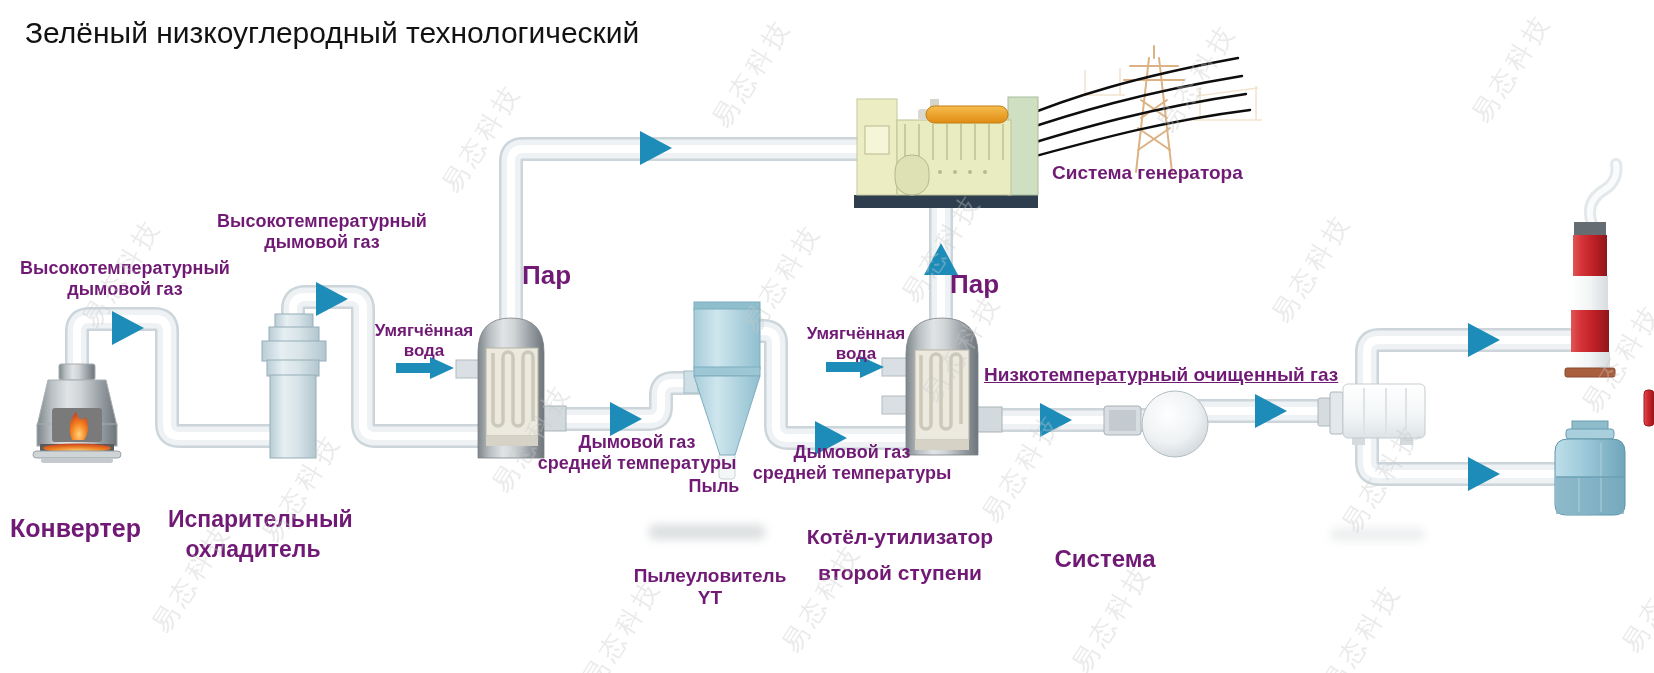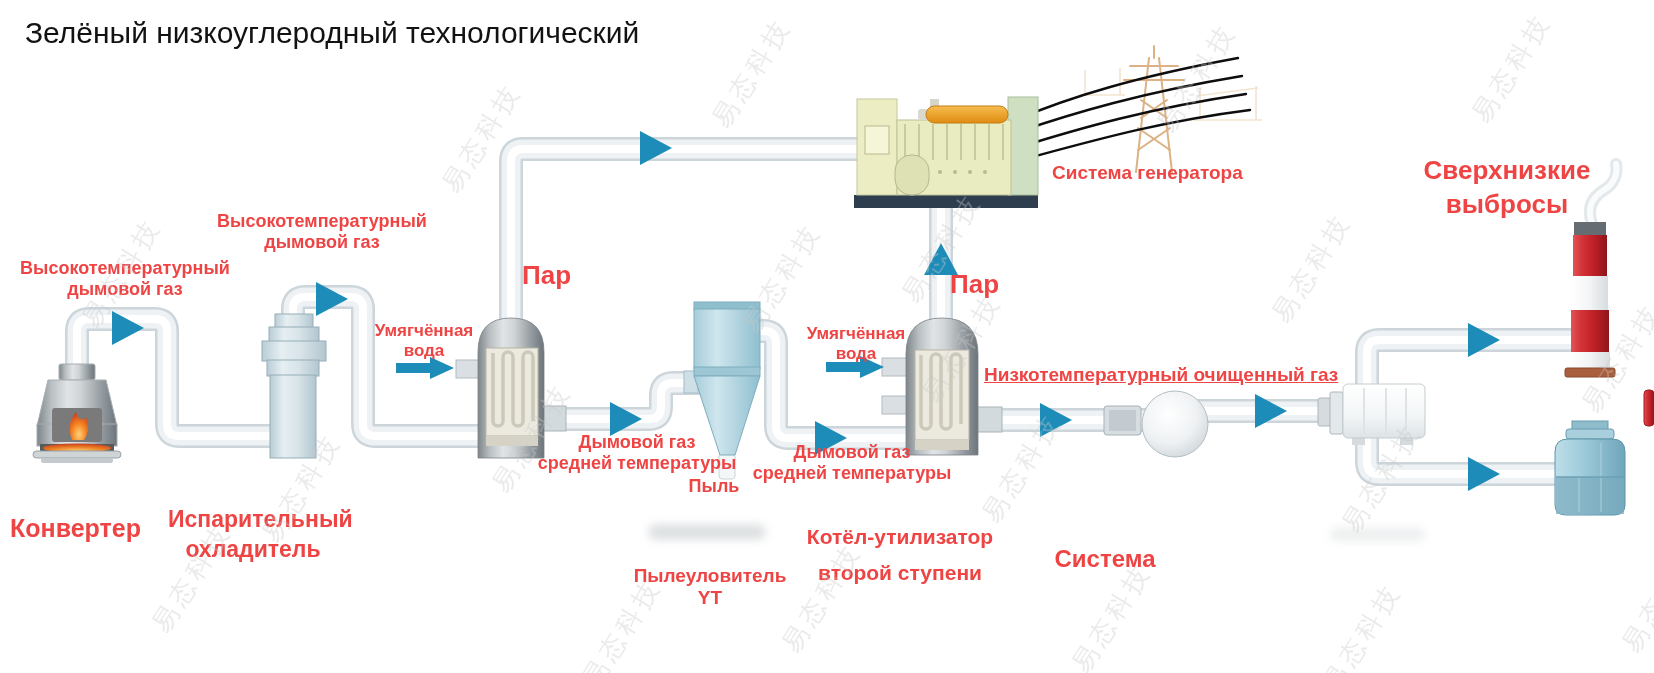--- a/index.html
+++ b/index.html
@@ -10,21 +10,21 @@
   .po{fill:none;stroke:#ccd5da;stroke-width:24;stroke-linecap:round;stroke-linejoin:round;}
   .pm{fill:none;stroke:#eef2f4;stroke-width:19;stroke-linecap:round;stroke-linejoin:round;}
   .ph{fill:none;stroke:#ffffff;stroke-width:8;stroke-linecap:round;stroke-linejoin:round;opacity:.95;}
   .arrow{fill:var(--flow-arrow,#1e8cb8);}
   .cable{fill:none;stroke:#0d0d0d;stroke-width:2.4;stroke-linecap:round;}
   .tower{fill:none;stroke:var(--tower-tan,#dcb183);stroke-width:2;stroke-linecap:round;}
   .tower2{fill:none;stroke:#e8cda8;stroke-width:1.6;opacity:.55;}
   .coil{fill:none;stroke:#c9c5b6;stroke-width:3.5;opacity:.9;}
   
   .labels{position:absolute;inset:0;z-index:5;}
-  .lbl{position:absolute;color:#ef4444;font-weight:bold;white-space:pre-line;line-height:1.15;}
+  .lbl{position:absolute;color:#701a75;font-weight:bold;white-space:pre-line;line-height:1.15;}
   .ctr{text-align:center;}
   .title{position:absolute;left:25px;top:8px;color:#121212;font-weight:normal;font-size:30px;}
   .title div{height:50px;line-height:50px;}
   .smudge{position:absolute;background:#c4c9cc;border-radius:8px;filter:blur(4px);z-index:4;}
   
   #watermarks{position:absolute;inset:0;z-index:6;pointer-events:none;}
   .wm{position:absolute;color:#c9c9c9;opacity:.38;font-size:26px;letter-spacing:5px;
       transform:rotate(-58deg);white-space:nowrap;}
 </style>
 </head>
@@ -317,22 +317,20 @@
 вода</div>
     <div class="lbl ctr" style="left:804px;top:324px;width:104px;font-size:17px;">Умягчённая
 вода</div>
     <div class="lbl ctr" style="left:528px;top:432px;width:218px;font-size:18px;">Дымовой газ
 средней температуры</div>
     <div class="lbl ctr" style="left:744px;top:442px;width:216px;font-size:18px;">Дымовой газ
 средней температуры</div>
     <div class="lbl ctr" style="left:686px;top:476px;width:56px;font-size:18px;">Пыль</div>
     <div class="lbl" style="left:1052px;top:162px;font-size:19px;">Система генератора</div>
     <div class="lbl" style="left:984px;top:364px;font-size:19px;text-decoration:underline;">Низкотемпературный очищенный газ</div>
-    <div class="lbl ctr" style="left:1412px;top:154px;width:190px;font-size:26px;line-height:1.3;">Сверхнизкие
-выбросы</div>
 
     <div class="lbl" style="left:10px;top:514px;font-size:25px;">Конвертер</div>
     <div class="lbl ctr" style="left:168px;top:505px;width:170px;font-size:23px;line-height:1.3;">Испарительный
 охладитель</div>
     <div class="lbl ctr" style="left:798px;top:519px;width:204px;font-size:21px;line-height:1.7;">Котёл-утилизатор
 второй ступени</div>
     <div class="lbl ctr" style="left:620px;top:565px;width:180px;font-size:19px;">Пылеуловитель YT</div>
     <div class="lbl ctr" style="left:1038px;top:545px;width:134px;font-size:24px;">Система</div>
   </div>
 

